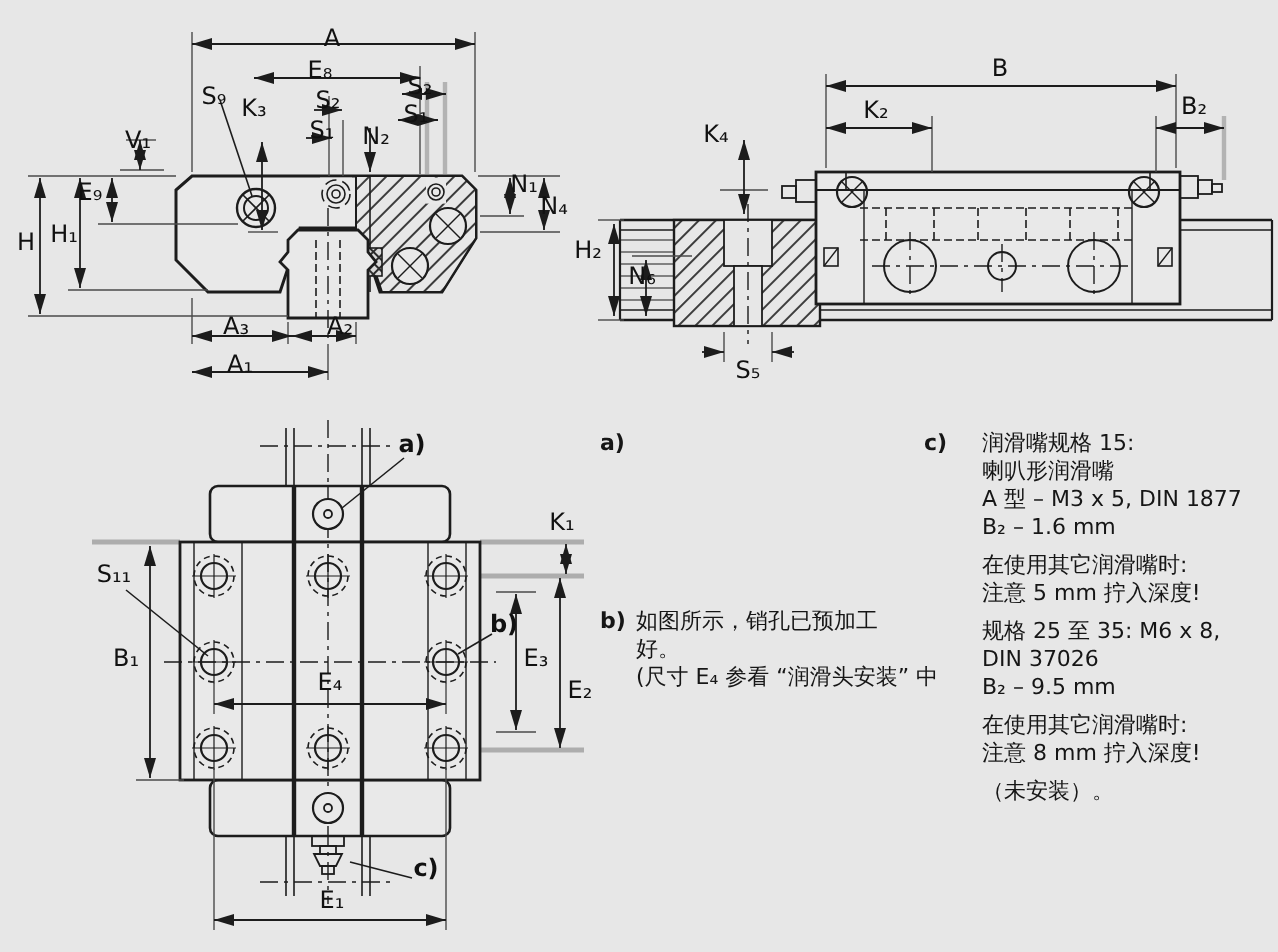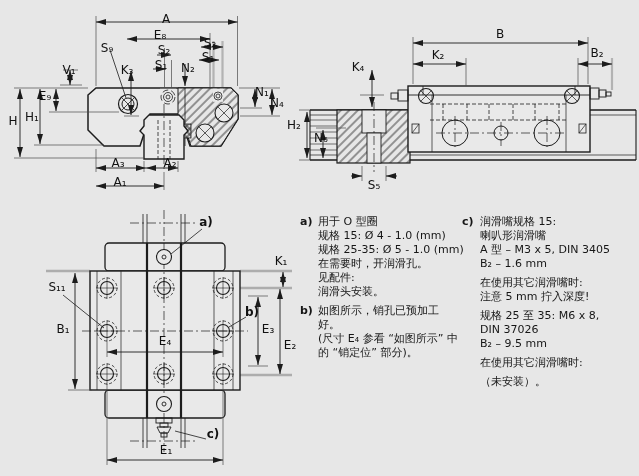--- a/index.html
+++ b/index.html
@@ -10,21 +10,21 @@
   svg.draw{position:absolute;left:0;top:0;}
   .dimlabel{
     position:absolute;transform:translateX(-50%);white-space:nowrap;
     font-size:12px;line-height:13px;color:#111;
   }
   .callout{font-weight:bold;}
   .note{position:absolute;font-size:11px;line-height:14px;color:#161616;}
   .note .tag{position:absolute;left:0;top:0;font-weight:bold;}
   .note .nlines{margin-left:18px;}
   .note .nlines div{white-space:nowrap;}
-  .para{margin-bottom:5px;}
+  .para{margin-bottom:5px;margin-left:11px;}
 </style>
 </head>
 <body>
 
 <div class="stage">
 
   <svg class="draw" width="639" height="476" viewBox="0 0 639 476">
     <defs>
       <marker id="aE" markerWidth="12" markerHeight="8" refX="10" refY="3" orient="auto" markerUnits="userSpaceOnUse">
         <path d="M0,0 L10,3 L0,6 Z" fill="#1c1c1c"></path>
@@ -330,21 +330,21 @@
   </svg>
 
   <span class="dimlabel" style="left:166px;top:13px">A</span>
   <span class="dimlabel" style="left:160px;top:29px">E₈</span>
   <span class="dimlabel" style="left:164px;top:44px">S₂</span>
   <span class="dimlabel" style="left:161px;top:59px">S₁</span>
   <span class="dimlabel" style="left:188px;top:62px">N₂</span>
   <span class="dimlabel" style="left:210px;top:37px">S₂</span>
   <span class="dimlabel" style="left:208px;top:51px">S₁</span>
   <span class="dimlabel" style="left:107px;top:42px">S₉</span>
-  <span class="dimlabel" style="left:127px;top:64px">K₃</span>
+  <span class="dimlabel" style="left:127px;top:48px">K₃</span>
   <span class="dimlabel" style="left:69px;top:64px">V₁</span>
   <span class="dimlabel" style="left:45px;top:90px">E₉</span>
   <span class="dimlabel" style="left:13px;top:115px">H</span>
   <span class="dimlabel" style="left:32px;top:111px">H₁</span>
   <span class="dimlabel" style="left:262px;top:86px">N₁</span>
   <span class="dimlabel" style="left:277px;top:97px">N₄</span>
   <span class="dimlabel" style="left:118px;top:157px">A₃</span>
   <span class="dimlabel" style="left:170px;top:157px">A₂</span>
   <span class="dimlabel" style="left:120px;top:176px">A₁</span>
 
@@ -362,60 +362,52 @@
   <span class="dimlabel callout" style="left:252px;top:306px">b)</span>
   <span class="dimlabel" style="left:63px;top:323px">B₁</span>
   <span class="dimlabel" style="left:268px;top:323px">E₃</span>
   <span class="dimlabel" style="left:290px;top:339px">E₂</span>
   <span class="dimlabel" style="left:165px;top:335px">E₄</span>
   <span class="dimlabel callout" style="left:213px;top:428px">c)</span>
   <span class="dimlabel" style="left:166px;top:444px">E₁</span>
 
   <div class="note" style="left:300px;top:215px;width:172px">
     <span class="tag">a)</span>
-    <div class="nlines">
-      <div>用于 O 型圈</div>
-      <div>规格 15: Ø 4 - 1.0 (mm)</div>
-      <div>规格 25-35: Ø 5 - 1.0 (mm)</div>
-      <div>在需要时，开润滑孔。</div>
-      <div>见配件:</div>
-      <div>润滑头安装。</div>
-    </div>
   </div>
 
   <div class="note" style="left:300px;top:304px;width:172px">
     <span class="tag">b)</span>
     <div class="nlines">
       <div>如图所示，销孔已预加工</div>
       <div>好。</div>
-      <div>(尺寸 E₄ 参看 “如图所示” 中</div>
-      <div>的 “销定位” 部分)。</div>
+      <div>(尺寸 E₄ 参看 “润滑头安装” 中</div>
     </div>
   </div>
 
   <div class="note" style="left:462px;top:215px;width:175px">
     <span class="tag">c)</span>
     <div class="nlines">
       <div class="para">
         <div>润滑嘴规格 15:</div>
         <div>喇叭形润滑嘴</div>
-        <div>A 型 – M3 x 5, DIN 3405</div>
+        <div>A 型 – M3 x 5, DIN 1877</div>
         <div>B₂ – 1.6 mm</div>
       </div>
       <div class="para">
         <div>在使用其它润滑嘴时:</div>
         <div>注意 5 mm 拧入深度!</div>
       </div>
       <div class="para">
         <div>规格 25 至 35: M6 x 8,</div>
         <div>DIN 37026</div>
         <div>B₂ – 9.5 mm</div>
       </div>
       <div class="para">
         <div>在使用其它润滑嘴时:</div>
+        <div>注意 8 mm 拧入深度!</div>
       </div>
       <div class="para">
         <div>（未安装）。</div>
       </div>
     </div>
   </div>
 
 </div>
 
 </body></html>

